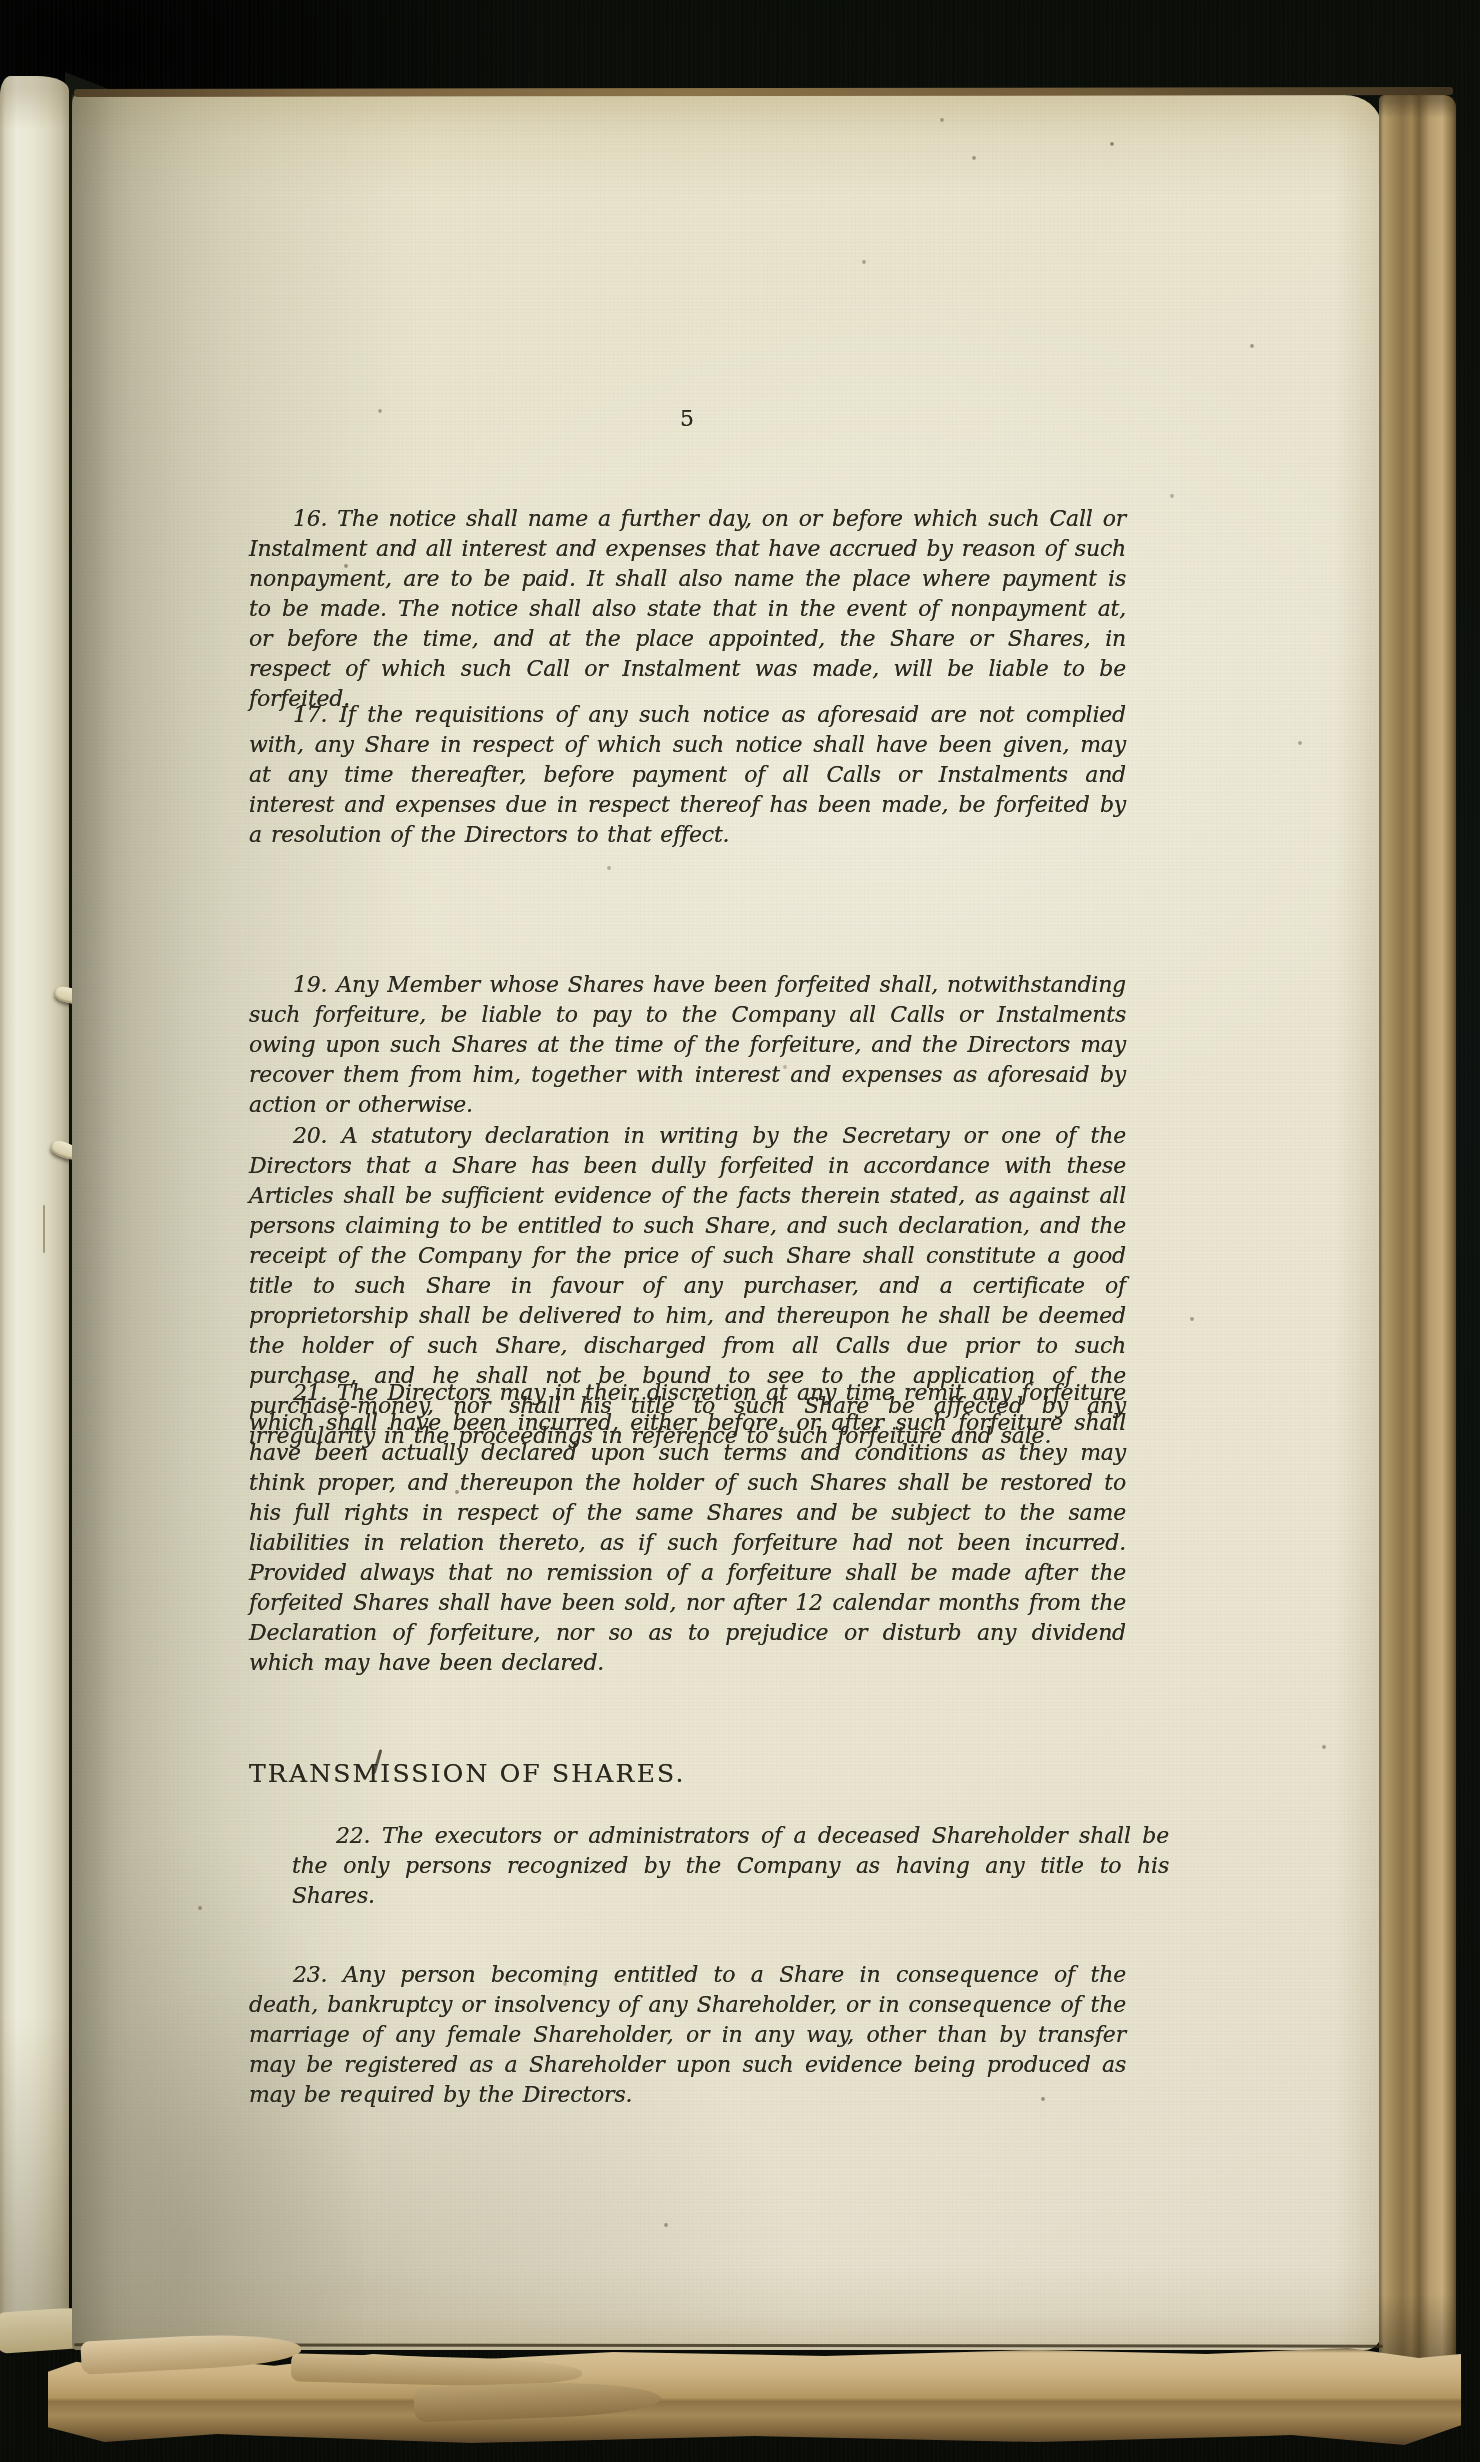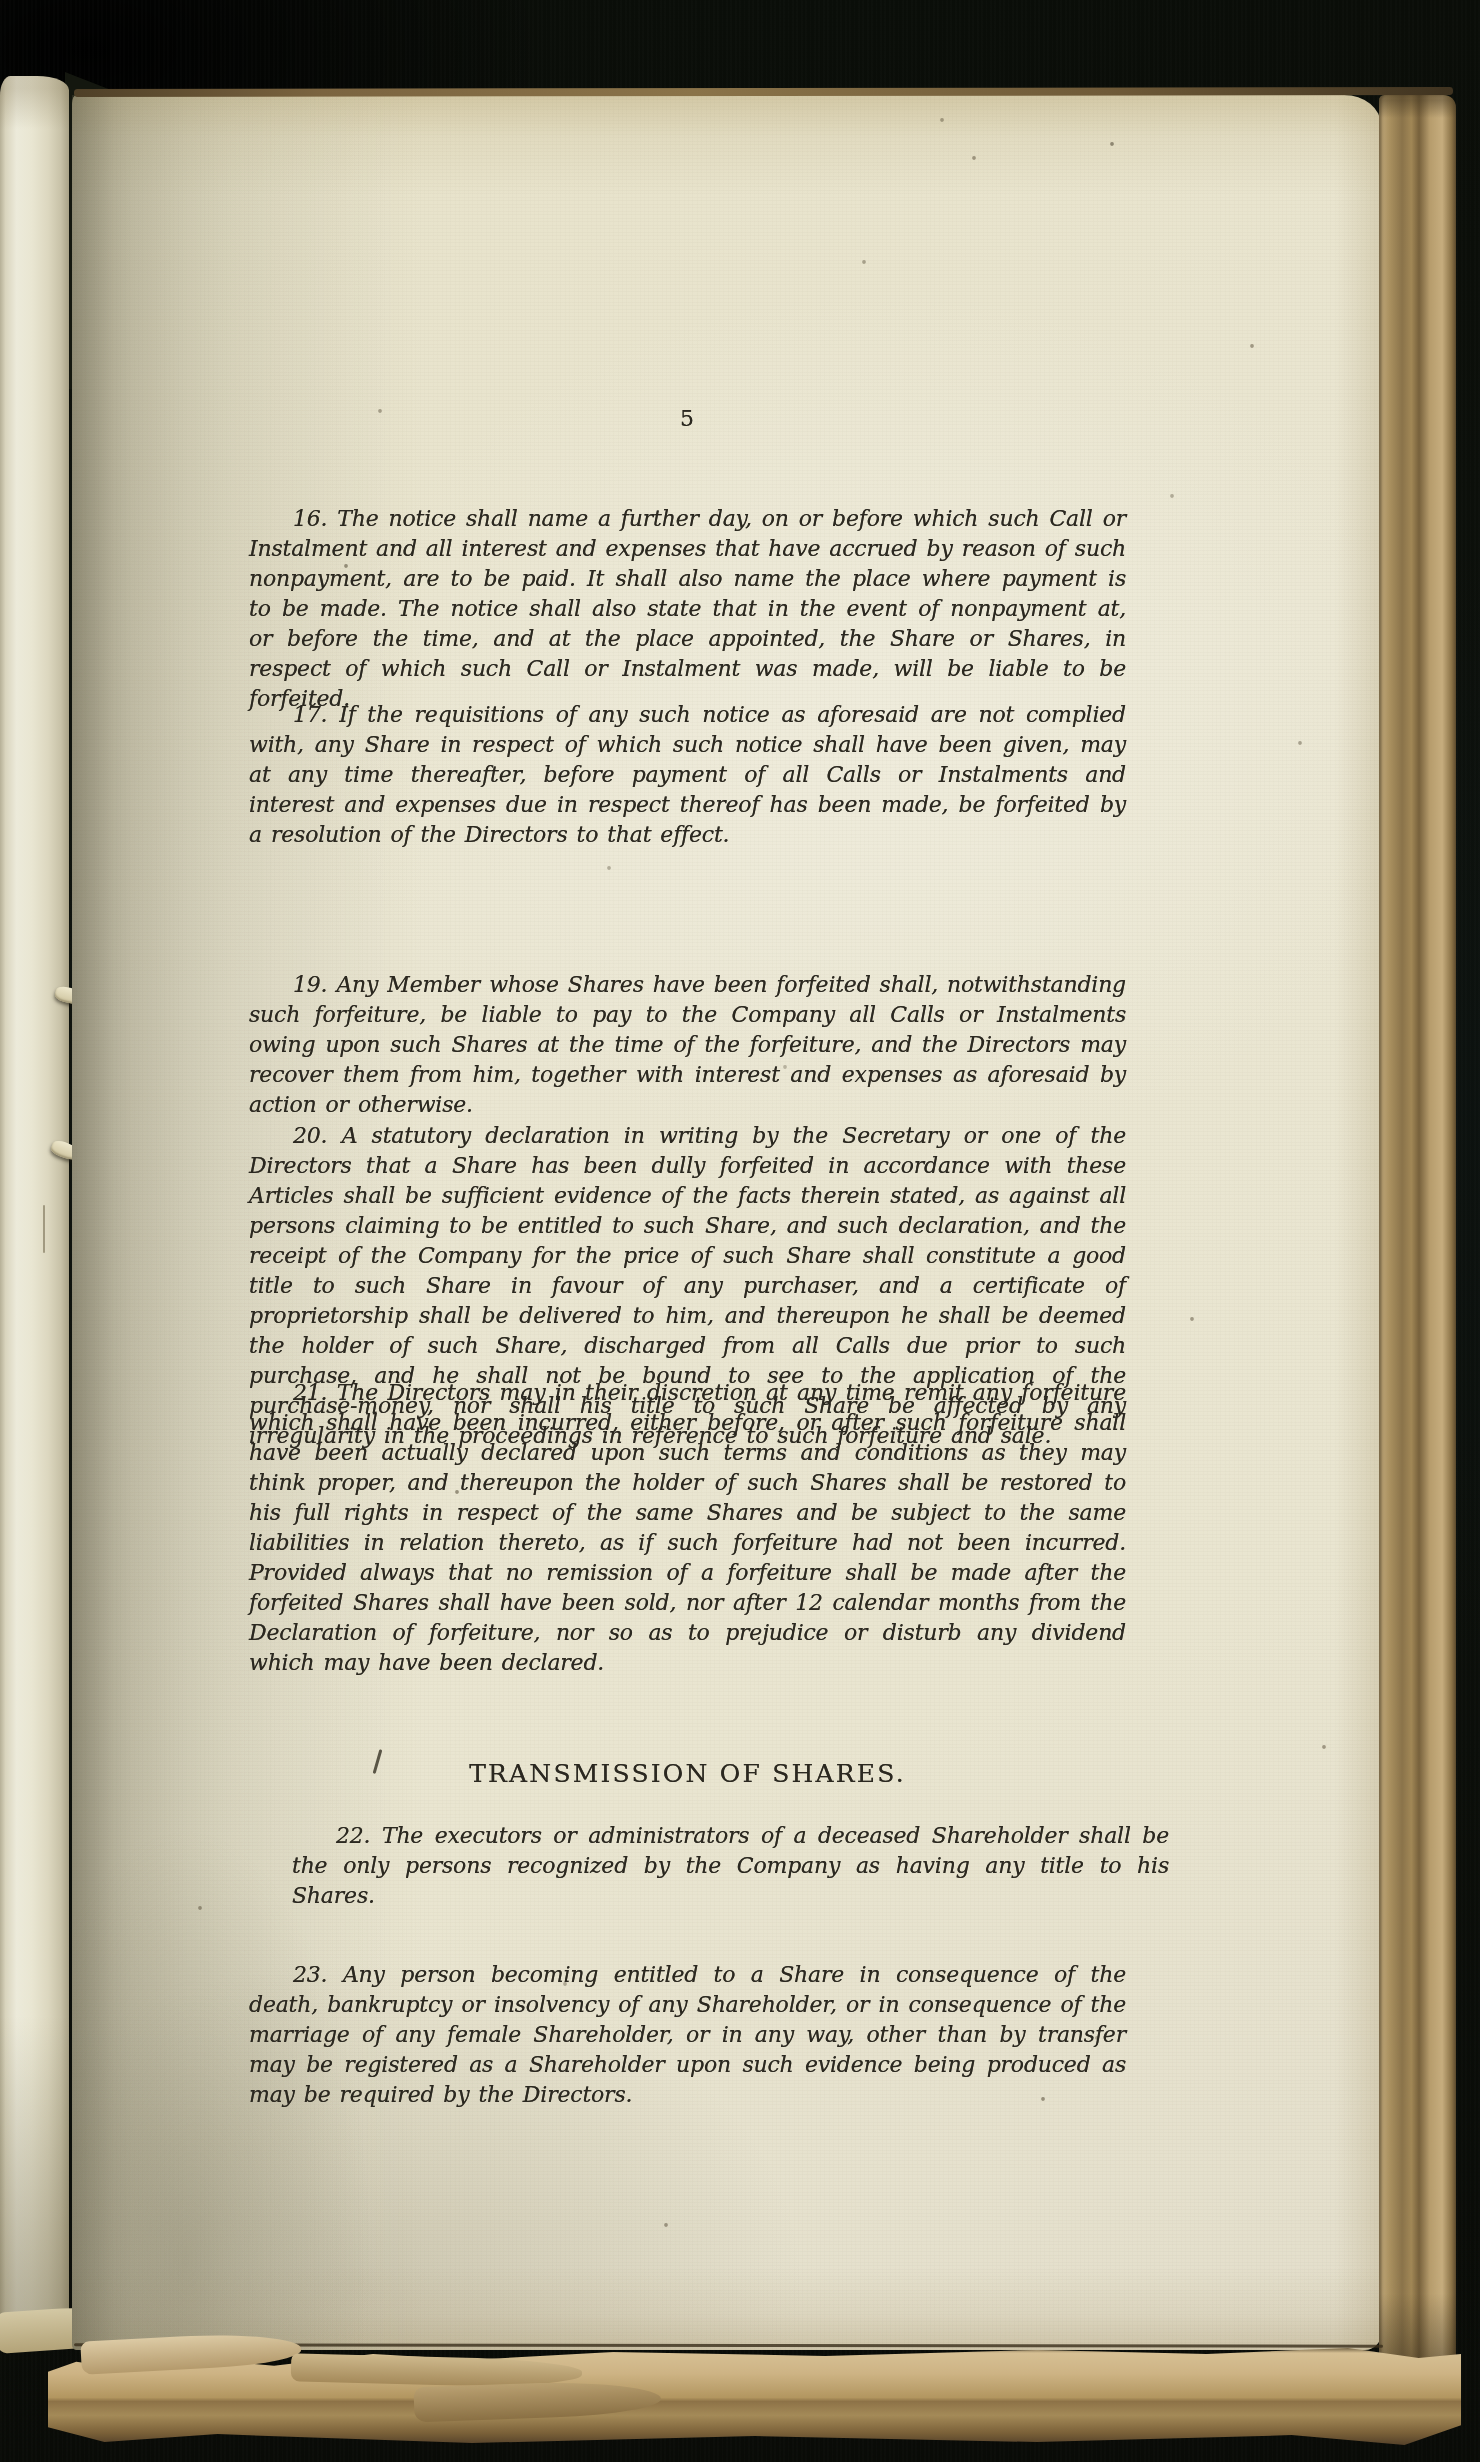--- a/index.html
+++ b/index.html
@@ -159,21 +159,21 @@
   .para{
     position:absolute;left:249px;width:877px;
     font-size:22px;line-height:30px;
     text-align:justify;text-indent:44px;
     letter-spacing:-0.2px;word-spacing:2.2px;font-style:italic;
   }
   .p16{top:482px;} .p17{top:678px;} .p18{top:850px;} .p19{top:948px;}
   .p20{top:1099px;} .p21{top:1356px;} .p22{top:1799px;margin-left:43px;} .p23{top:1938px;}
   .section-heading{
     position:absolute;left:249px;top:1759px;width:877px;margin:0;
-    text-align:center;font-size:25px;font-weight:400;letter-spacing:2.2px;
+    font-size:25px;font-weight:400;letter-spacing:2.2px;
   }
 </style>
 </head>
 <body>
 
 <div id="canvas">
 
   <div class="backdrop"></div>
   <div class="cover-wedge"></div>
 

